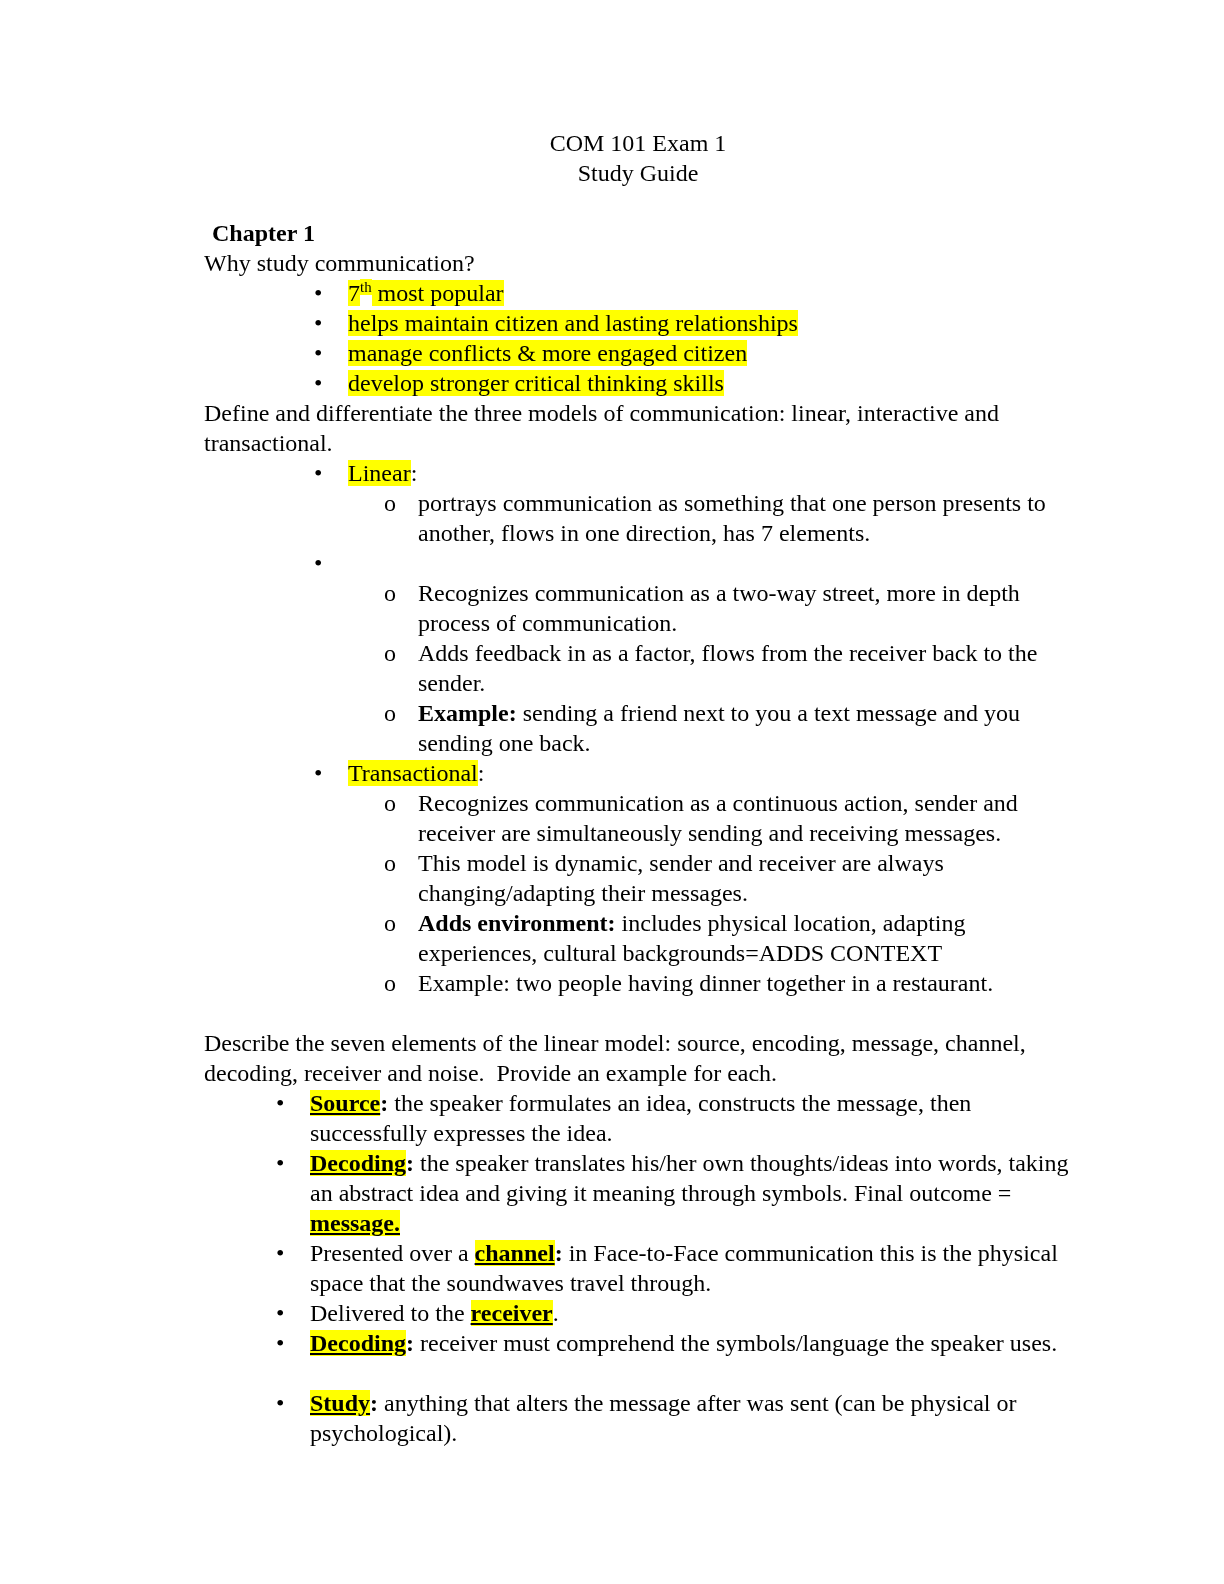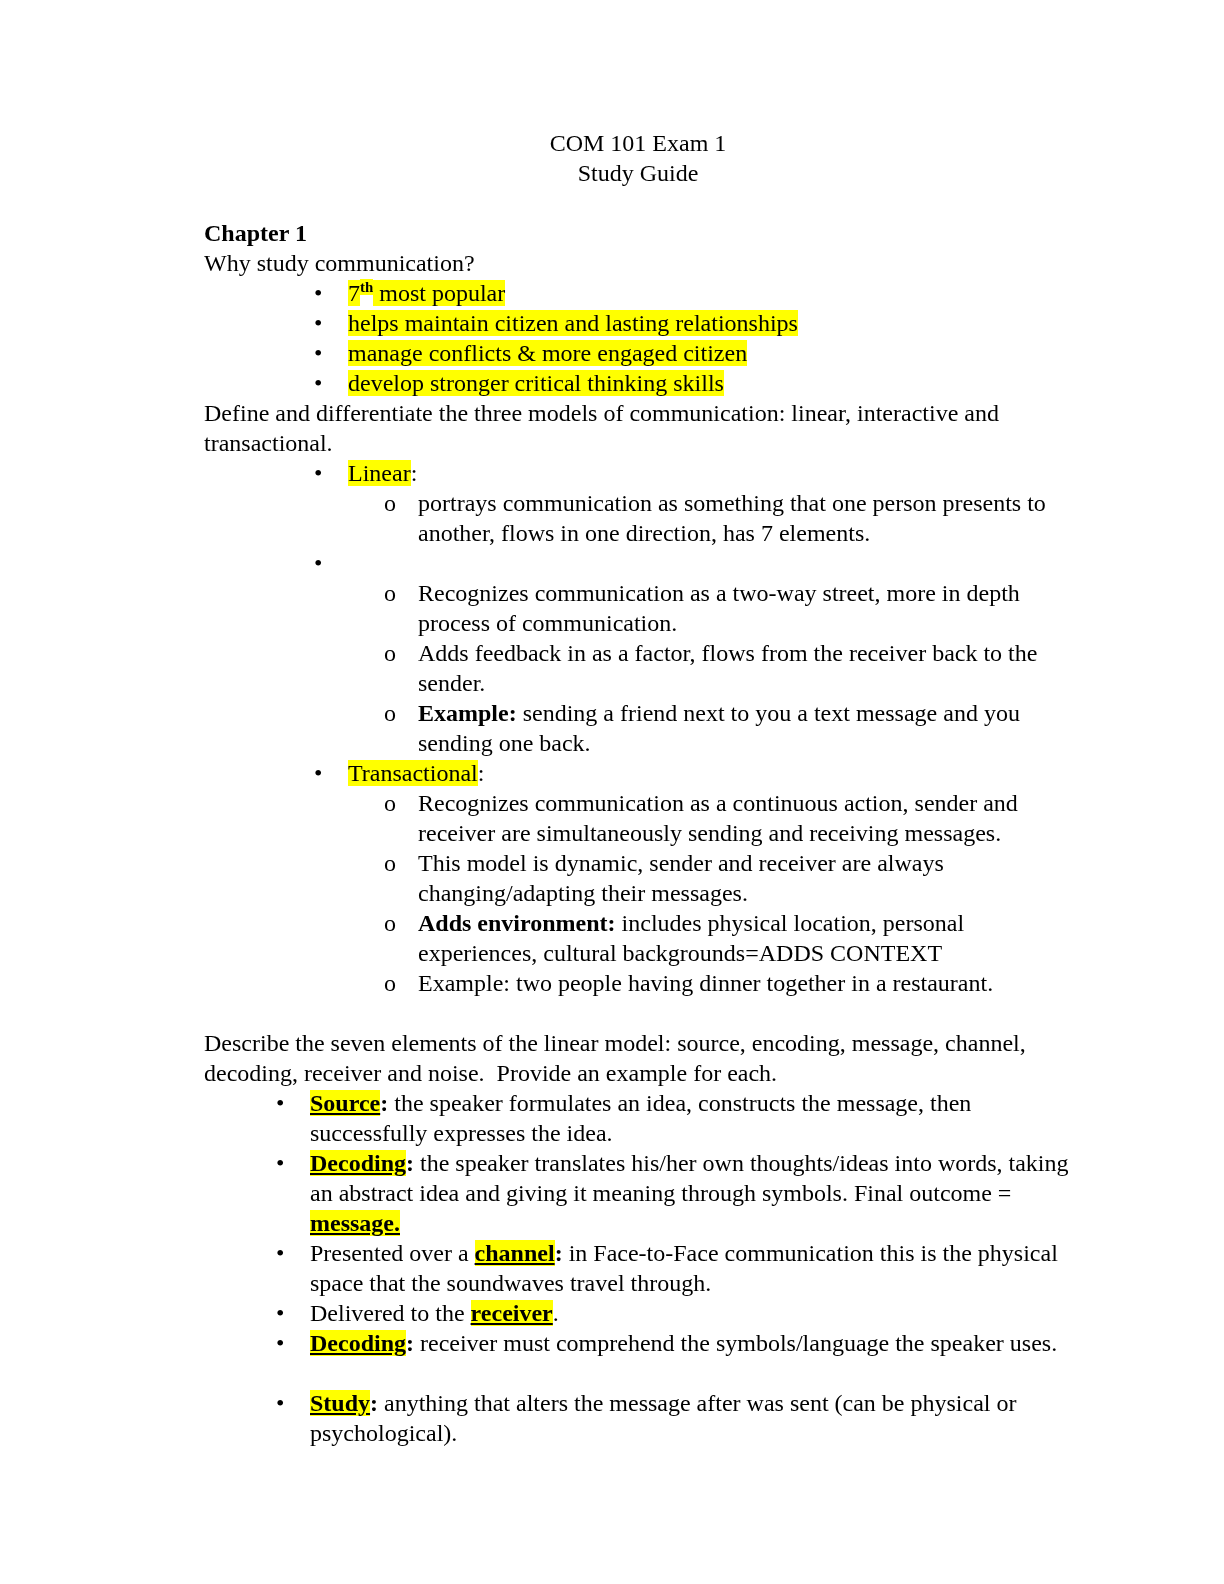--- a/index.html
+++ b/index.html
@@ -15,35 +15,35 @@
     box-sizing: border-box;
     padding: 128px 178px 60px 178px;
     background: #ffffff;
     font-family: "Liberation Serif", "DejaVu Serif", serif;
     font-size: 24px;
     line-height: 30px;
     color: #000000;
   }
   .content { width: 868px; }
   .title { text-align: center; }
-  .heading { font-weight: bold; }
+  .heading { font-weight: bold; margin-left: 8px; }
   .para { }
   .blank { height: 30px; }
 
   .li { display: flex; }
   .li .bullet { flex: 0 0 34px; }
   .li .li-text { flex: 1 1 auto; }
   .li-1a { padding-left: 110px; }
   .li-2  { padding-left: 180px; }
   .li-1b { padding-left: 72px;  }
 
   .b  { font-weight: bold; }
   .u  { text-decoration: underline; }
   .hl { background-color: #ffff00; }
-  sup { line-height: 0; font-size: 0.62em; font-weight: bold; }
+  sup { line-height: 0; font-size: 0.62em; }
 </style>
 </head>
 <body>
 
 <div class="page">
   <div class="content">
       <div class="title"><span>COM 101 Exam 1</span></div>
       <div class="title"><span>Study Guide</span></div>
       <div class="blank"></div>
       <div class="heading"><span class="b">Chapter 1</span></div>
@@ -95,21 +95,21 @@
       <div class="li li-2">
         <span class="bullet">o</span>
         <span class="li-text"><span>Recognizes communication as a continuous action, sender and receiver are simultaneously sending and receiving messages.</span></span>
       </div>
       <div class="li li-2">
         <span class="bullet">o</span>
         <span class="li-text"><span>This model is dynamic, sender and receiver are always changing/adapting their messages.</span></span>
       </div>
       <div class="li li-2">
         <span class="bullet">o</span>
-        <span class="li-text"><span class="b">Adds environment:</span><span> includes physical location, personal experiences, cultural backgrounds=ADDS CONTEXT</span></span>
+        <span class="li-text"><span class="b">Adds environment:</span><span> includes physical location, adapting experiences, cultural backgrounds=ADDS CONTEXT</span></span>
       </div>
       <div class="li li-2">
         <span class="bullet">o</span>
         <span class="li-text"><span>Example: two people having dinner together in a restaurant.</span></span>
       </div>
       <div class="blank"></div>
       <div class="para"><span>Describe the seven elements of the linear model: source, encoding, message, channel, decoding, receiver and noise.&nbsp; Provide an example for each.</span></div>
       <div class="li li-1b">
         <span class="bullet">•</span>
         <span class="li-text"><span class="b u hl">Source</span><span class="b">:</span><span> the speaker formulates an idea, constructs the message, then successfully expresses the idea.</span></span>

